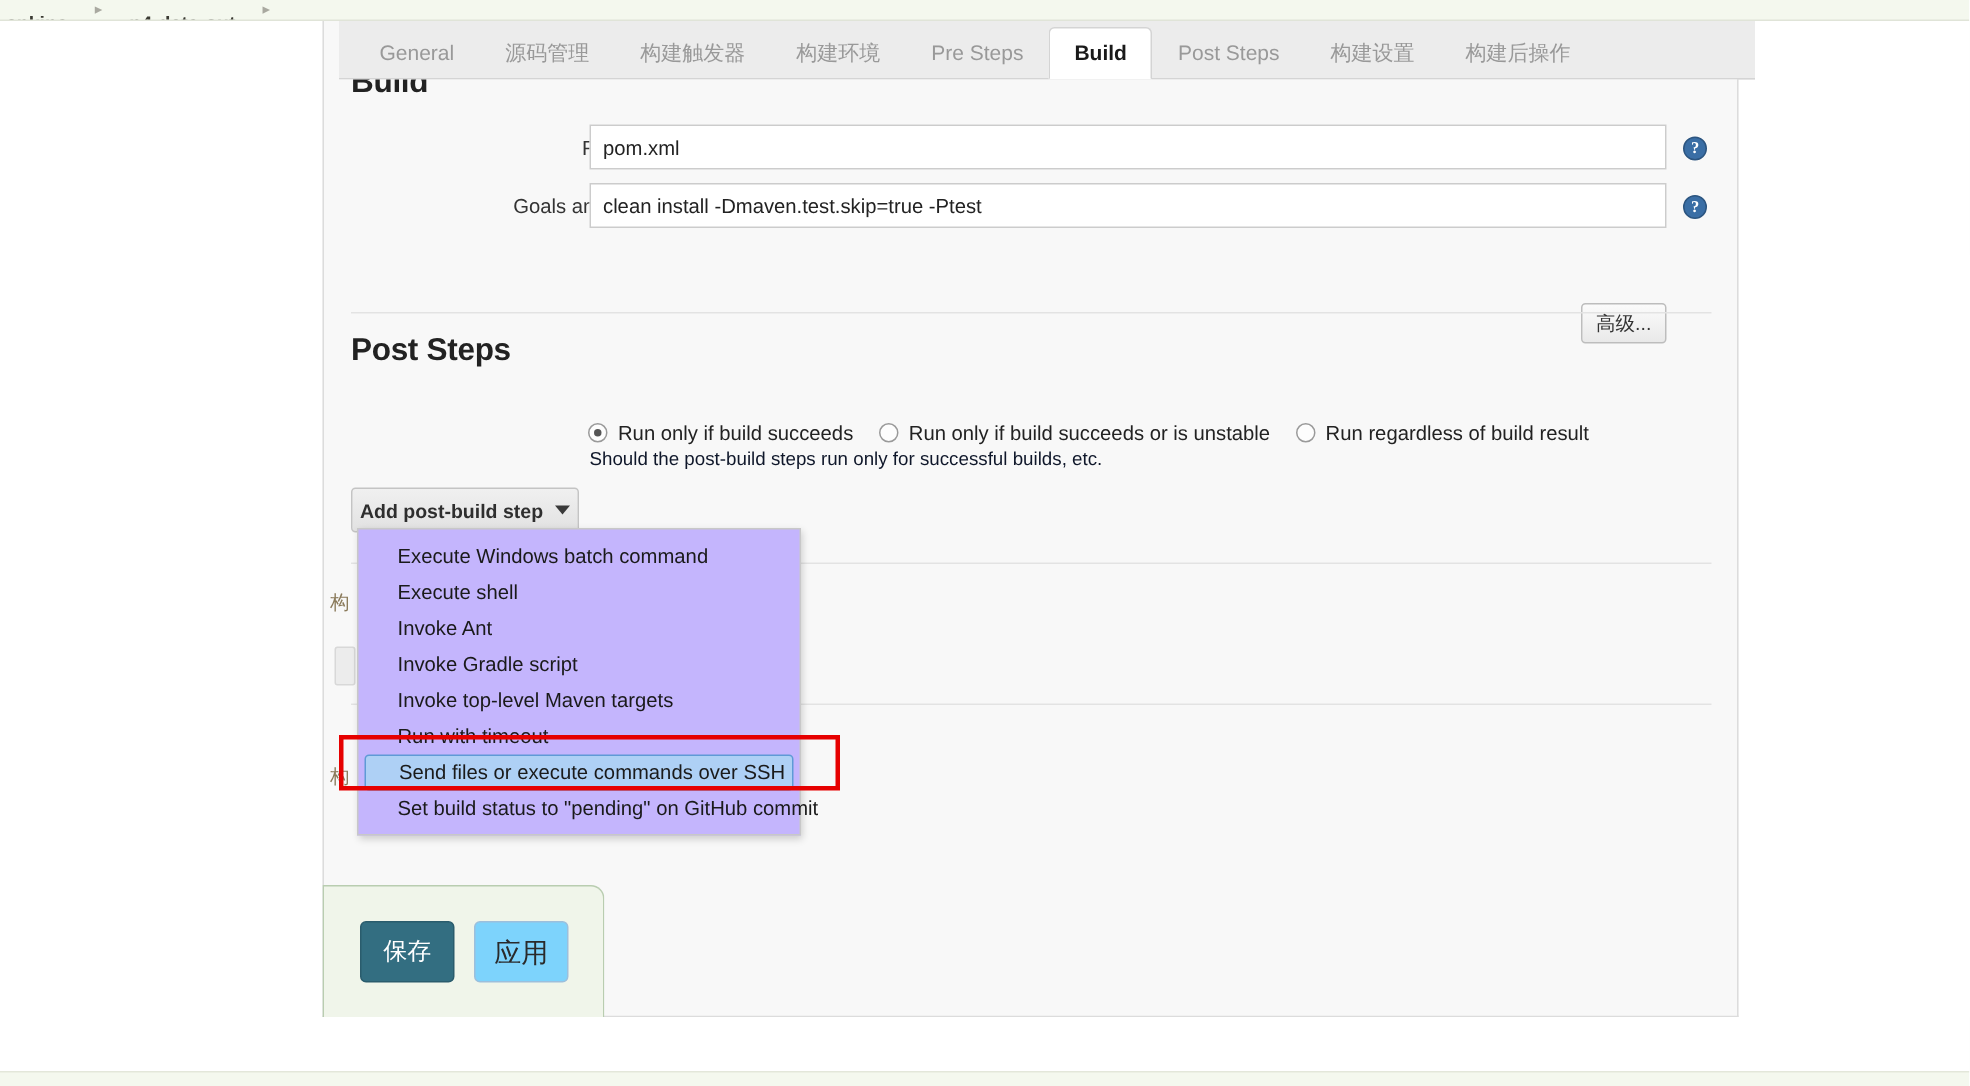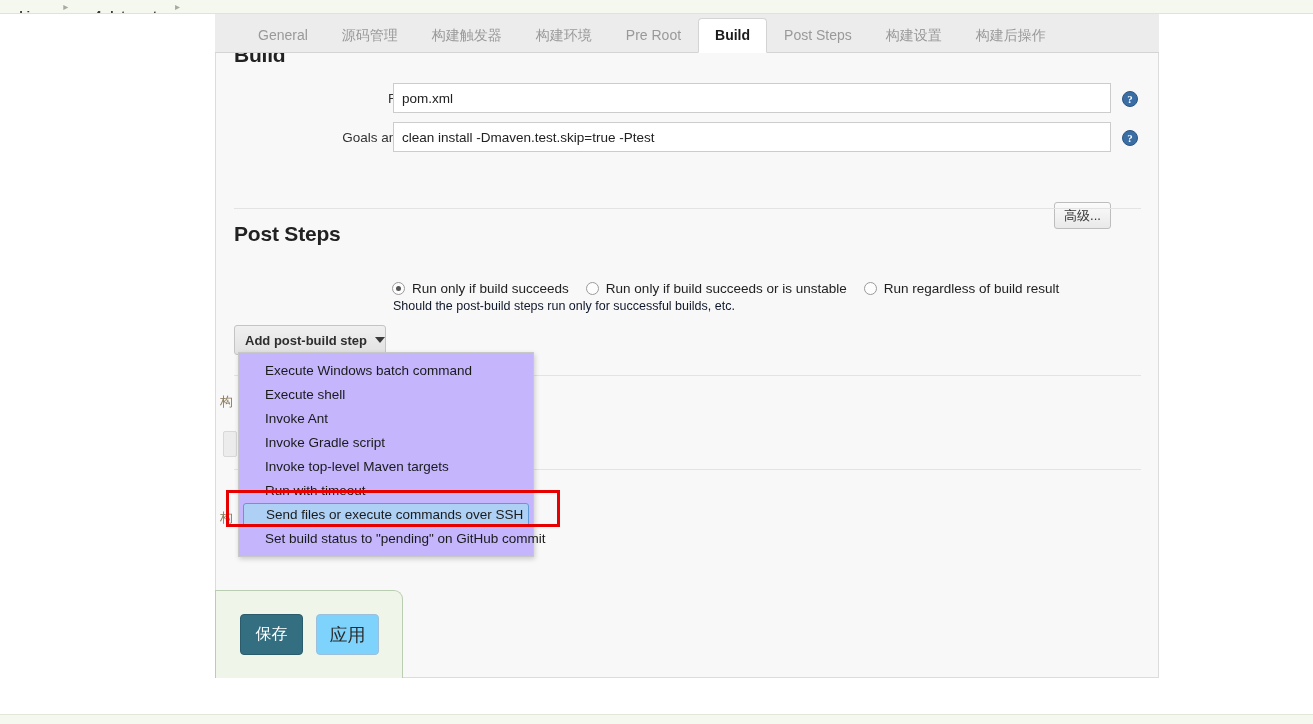--- a/index.html
+++ b/index.html
@@ -69,29 +69,29 @@
     background: #f8f8f8;
     border-left: 1px solid #dcdcdc;
     border-right: 1px solid #dcdcdc;
     border-bottom: 1px solid #dcdcdc;
     box-sizing: border-box;
   }
 
   
   .tab-bar {
     position: absolute;
-    left: 215px; top: 14px;
+    left: 226px; top: 14px;
     width: 944px;
     height: 39px;
     background: #ececec;
     border-bottom: 1px solid #d4d4d4;
     box-sizing: border-box;
     display: flex;
     align-items: flex-end;
-    padding-left: 26px;
+    padding-left: 10px;
   }
   .tab {
     font-size: 14px;
     color: #999999;
     padding: 8px 16px 9px 16px;
     line-height: 16px;
     white-space: nowrap;
     cursor: pointer;
     position: relative;
     top: 1px;
@@ -240,21 +240,21 @@
   .add-step-btn {
     position: absolute;
     left: 18px; top: 272px;
     width: 152px; height: 30px;
     background: linear-gradient(to bottom, #f0f0f0, #e2e2e2);
     border: 1px solid #c4c4c4;
     border-radius: 3px;
     box-sizing: border-box;
     display: flex;
     align-items: center;
-    justify-content: flex-start;
+    justify-content: center;
     padding: 0 10px;
     cursor: pointer;
   }
   .add-step-label {
     font-size: 13px;
     font-weight: bold;
     color: #2e2e2e;
     white-space: nowrap;
   }
   .caret-down {
@@ -374,21 +374,21 @@
 
   <div class="page-body"></div>
 
   <div class="config-panel"></div>
 
   <div class="tab-bar">
     <div class="tab">General</div>
     <div class="tab">源码管理</div>
     <div class="tab">构建触发器</div>
     <div class="tab">构建环境</div>
-    <div class="tab">Pre Root</div>
+    <div class="tab">Pre Steps</div>
     <div class="tab active">Build</div>
     <div class="tab">Post Steps</div>
     <div class="tab">构建设置</div>
     <div class="tab">构建后操作</div>
   </div>
 
   <div class="content">
 
     <div class="section-heading build-title">Build</div>
 

